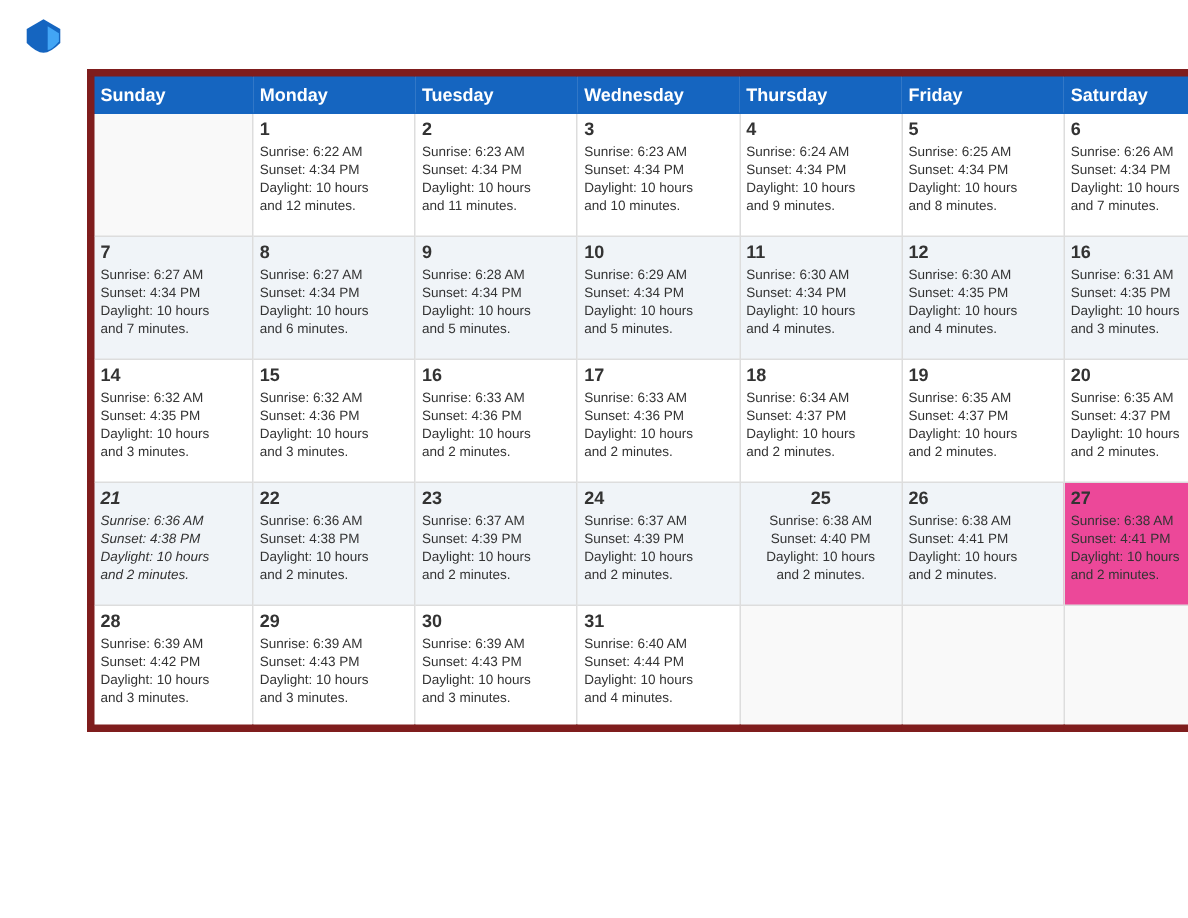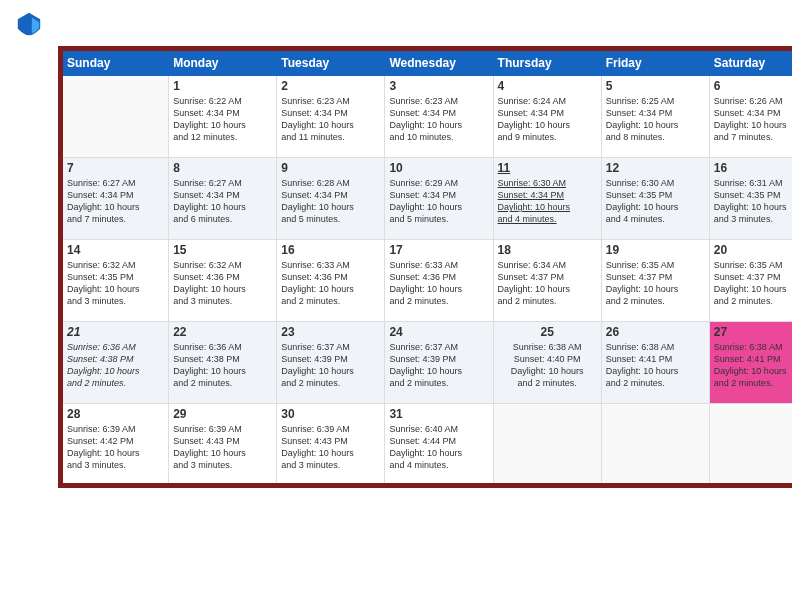--- a/index.html
+++ b/index.html
@@ -197,21 +197,21 @@
 Daylight: 10 hours
 and 5 minutes.</div>
           </td>
           <td style="background-color: rgb(240, 244, 248);">
             <span class="day-number">10</span>
             <div class="day-info" style="white-space: pre-line;">Sunrise: 6:29 AM
 Sunset: 4:34 PM
 Daylight: 10 hours
 and 5 minutes.</div>
           </td>
-          <td style="background-color: rgb(240, 244, 248); text-decoration: underline;">
+          <td style="background-color: rgb(240, 244, 248);">
             <span class="day-number">11</span>
             <div class="day-info" style="white-space: pre-line;">Sunrise: 6:30 AM
 Sunset: 4:34 PM
 Daylight: 10 hours
 and 4 minutes.</div>
           </td>
           <td style="background-color: rgb(240, 244, 248);">
             <span class="day-number">12</span>
             <div class="day-info" style="white-space: pre-line;">Sunrise: 6:30 AM
 Sunset: 4:35 PM

